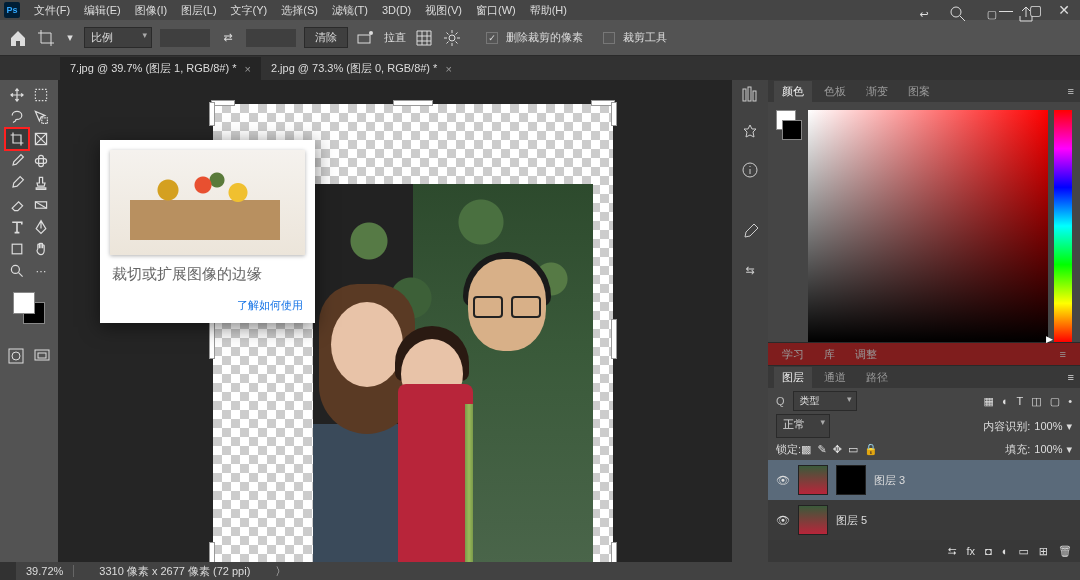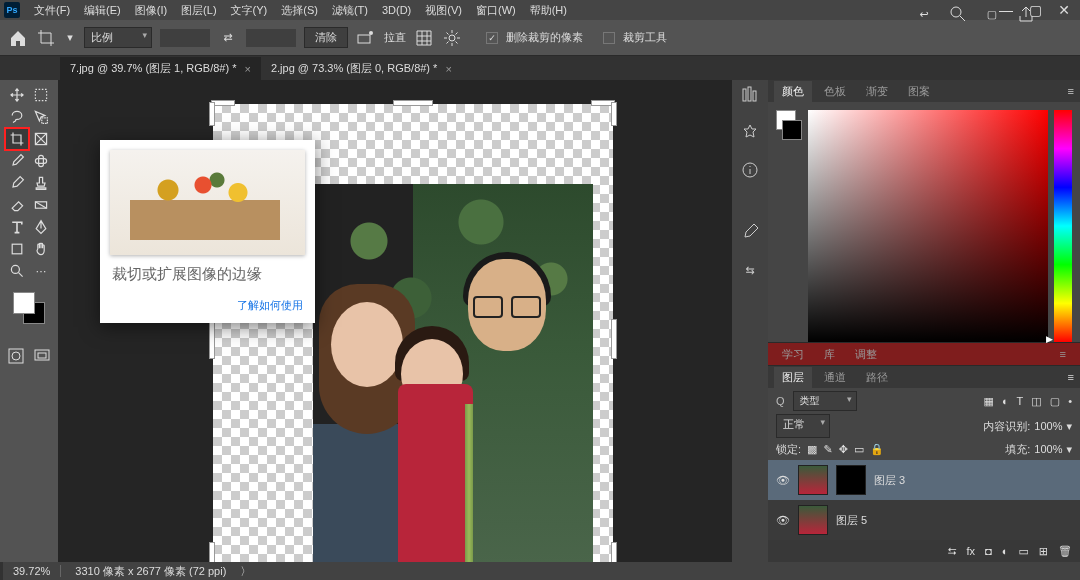--- a/index.html
+++ b/index.html
@@ -85,33 +85,33 @@
 .midtabs span{padding:3px 8px;color:#999}
 .layer-tabs{display:flex;height:22px;align-items:center;padding:0 6px;gap:4px;background:#383838}
 .layer-tabs .t{padding:3px 8px;color:#999}
 .layer-tabs .t.a{background:#454545;color:#eee}
 .lay-opt1{display:flex;align-items:center;height:26px;padding:0 8px;gap:8px}
 .lay-opt1 .sel{min-width:64px;font-size:10px}
 .lay-opt1 .icons{margin-left:auto;display:flex;gap:8px;color:#bbb}
 .lay-opt2{display:flex;height:24px;padding:0 8px;gap:6px}
 .lay-opt2 .sel{min-width:54px}
 .lay-opt2 .r{margin-left:auto;display:flex;align-items:center;gap:4px;color:#bbb}
-.lay-opt3{display:flex;align-items:center;height:22px;padding:0 8px;gap:6px;color:#bbb}
+.lay-opt3{display:flex;align-items:center;height:22px;padding:0 8px;color:#bbb}
 .lay-opt3 .icons{display:flex;gap:6px}
 .lay-opt3 .r{margin-left:auto;display:flex;align-items:center;gap:4px}
 .layers{flex:1;background:#3a3a3a}
 .layer{display:flex;align-items:center;height:40px;padding:0 8px;gap:8px}
 .layer.active{background:#5a6a7a}
 .eye{width:14px;text-align:center;color:#ddd}
 .lthumb{width:30px;height:30px;background:#888;border:1px solid #222}
 .lthumb.ph{background:linear-gradient(#3a5a3a,#b8253a)}
 .lmask{width:30px;height:30px;background:#000;border:1px solid #222}
 .lay-foot{height:22px;background:#383838;display:flex;align-items:center;justify-content:flex-end;gap:10px;padding:0 8px;color:#bbb}
 .keylines{position:absolute;right:44px;top:4px;display:flex;gap:14px;color:#ccc}
-.status{position:absolute;left:3px;right:0;bottom:0;height:18px;background:#424242;display:flex;align-items:center;padding:0 10px;gap:14px;color:#ccc;font-size:10px}
+.status{position:absolute;left:16px;right:0;bottom:0;height:18px;background:#424242;display:flex;align-items:center;padding:0 10px;gap:25px;color:#ccc;font-size:10px}
 .status .sb{border-right:1px solid #666;padding-right:10px}
 svg{display:block}
 </style>
 </head>
 <body>
 
 <div class="menubar">
   <div class="ps-logo">Ps</div>
   <span class="m">文件(F)</span>
   <span class="m">编辑(E)</span>

